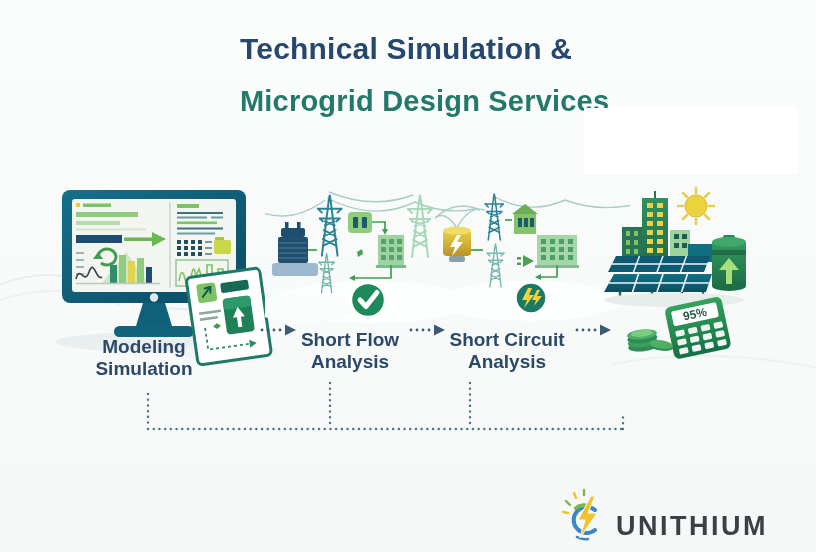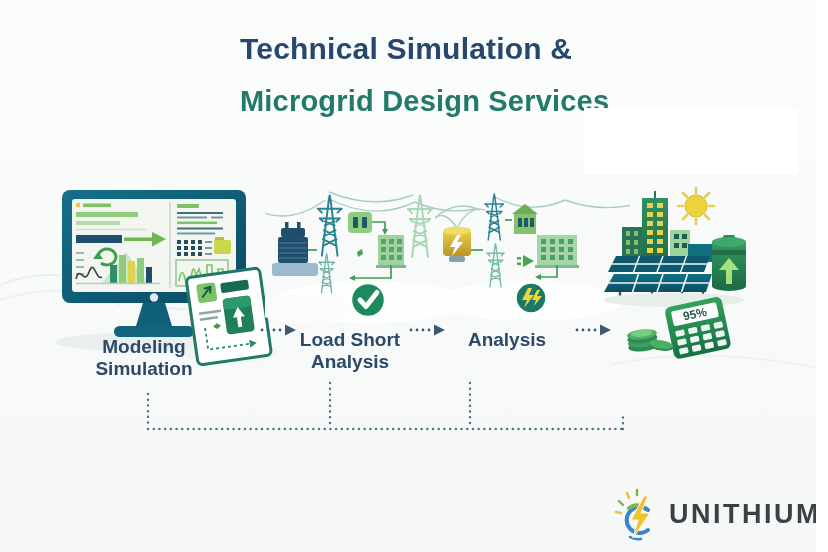--- a/index.html
+++ b/index.html
@@ -393,38 +393,39 @@
         <circle cx="22" cy="7" r="1.4"></circle>
         <polygon points="27,1.5 38,7 27,12.5"></polygon>
       </g>
   </svg>
 
   <div class="abs step-label" style="left:59px;top:336px">
     <div>Modeling</div>
     <div>Simulation</div>
   </div>
   <div class="abs step-label" style="left:265px;top:329px">
-    <div>Load Short</div>
+    <div>Short Flow</div>
     <div>Analysis</div>
   </div>
   <div class="abs step-label" style="left:422px;top:329px">
+    <div>Short Circuit</div>
     <div>Analysis</div>
   </div>
 
   <svg class="abs" style="left:128px;top:374px" width="560" height="66" viewBox="0 0 560 66">
     <g stroke="#4c7287" stroke-width="2.4" stroke-linecap="round" stroke-dasharray="0.1,5.6" fill="none">
       <path d="M20,20 V52"></path>
       <path d="M202,9 V52"></path>
       <path d="M342,9 V52"></path>
       <path d="M20,55 H495"></path>
       <path d="M495,55 V43"></path>
     </g>
   </svg>
 
-  <div class="abs" style="left:608px;top:486px;display:flex;align-items:center">
+  <div class="abs" style="left:555px;top:486px;display:flex;align-items:flex-end">
     <svg width="56" height="56" viewBox="0 0 56 56">
       <g stroke-linecap="round" fill="none">
         <line x1="11" y1="15" x2="15" y2="19" stroke="#7ab648" stroke-width="2.4"></line>
         <line x1="19" y1="7" x2="21" y2="12" stroke="#f2c12e" stroke-width="2.4"></line>
         <line x1="29" y1="4" x2="29" y2="9" stroke="#7ab648" stroke-width="2.4"></line>
         <line x1="8" y1="26" x2="13" y2="27" stroke="#f2c12e" stroke-width="2.4"></line>
       </g>
       <path d="M40,24 A13,13 0 1 0 40,44" fill="none" stroke="#3a86c8" stroke-width="4" stroke-linecap="round"></path>
       <path d="M21,22 A13,13 0 0 1 33,20" fill="none" stroke="#7ab648" stroke-width="4" stroke-linecap="round"></path>
       <path d="M22,51 q5,3 11,2" fill="none" stroke="#3a86c8" stroke-width="2.6" stroke-linecap="round"></path>

